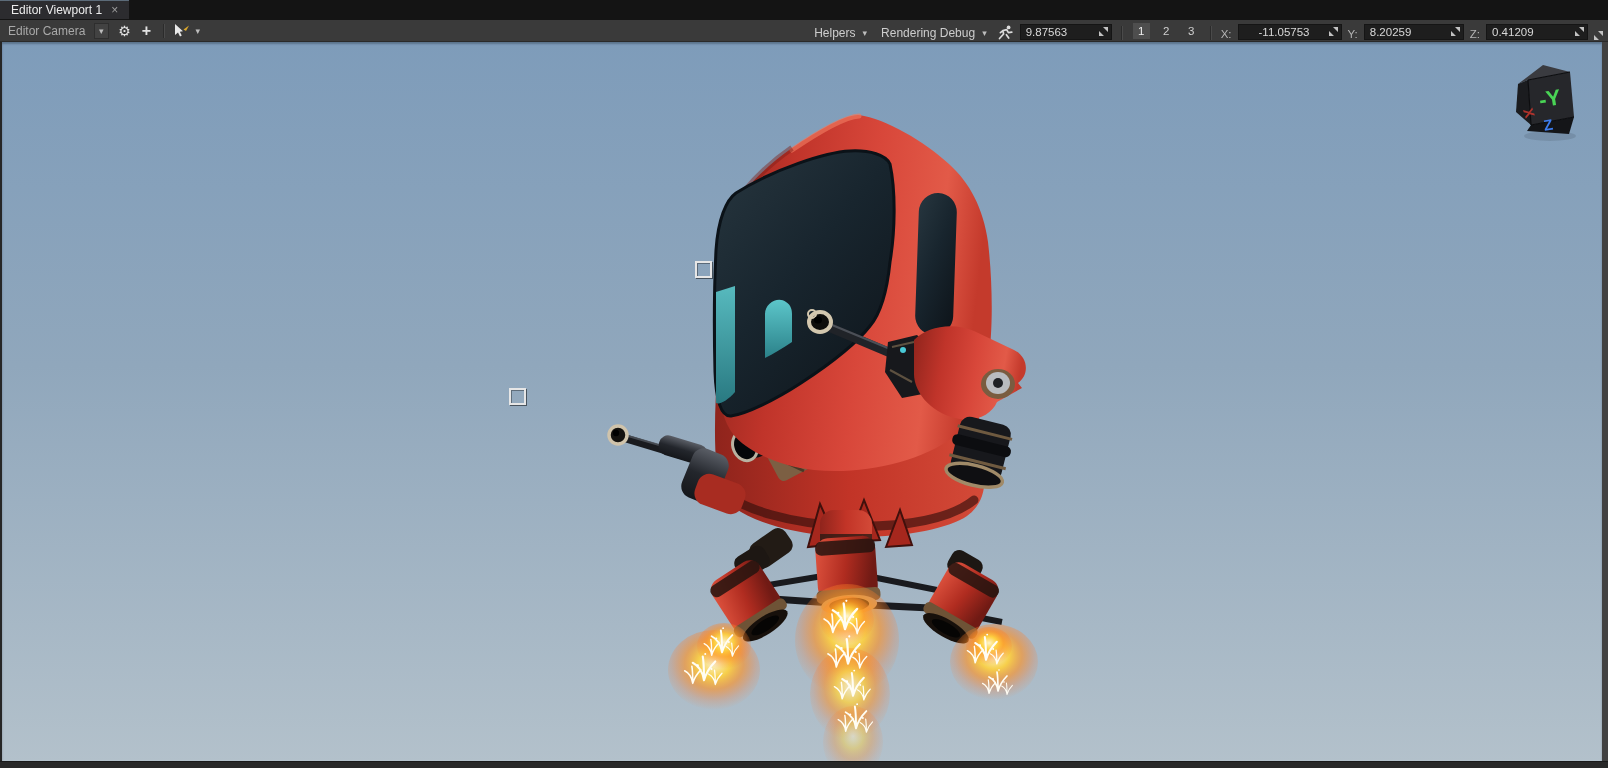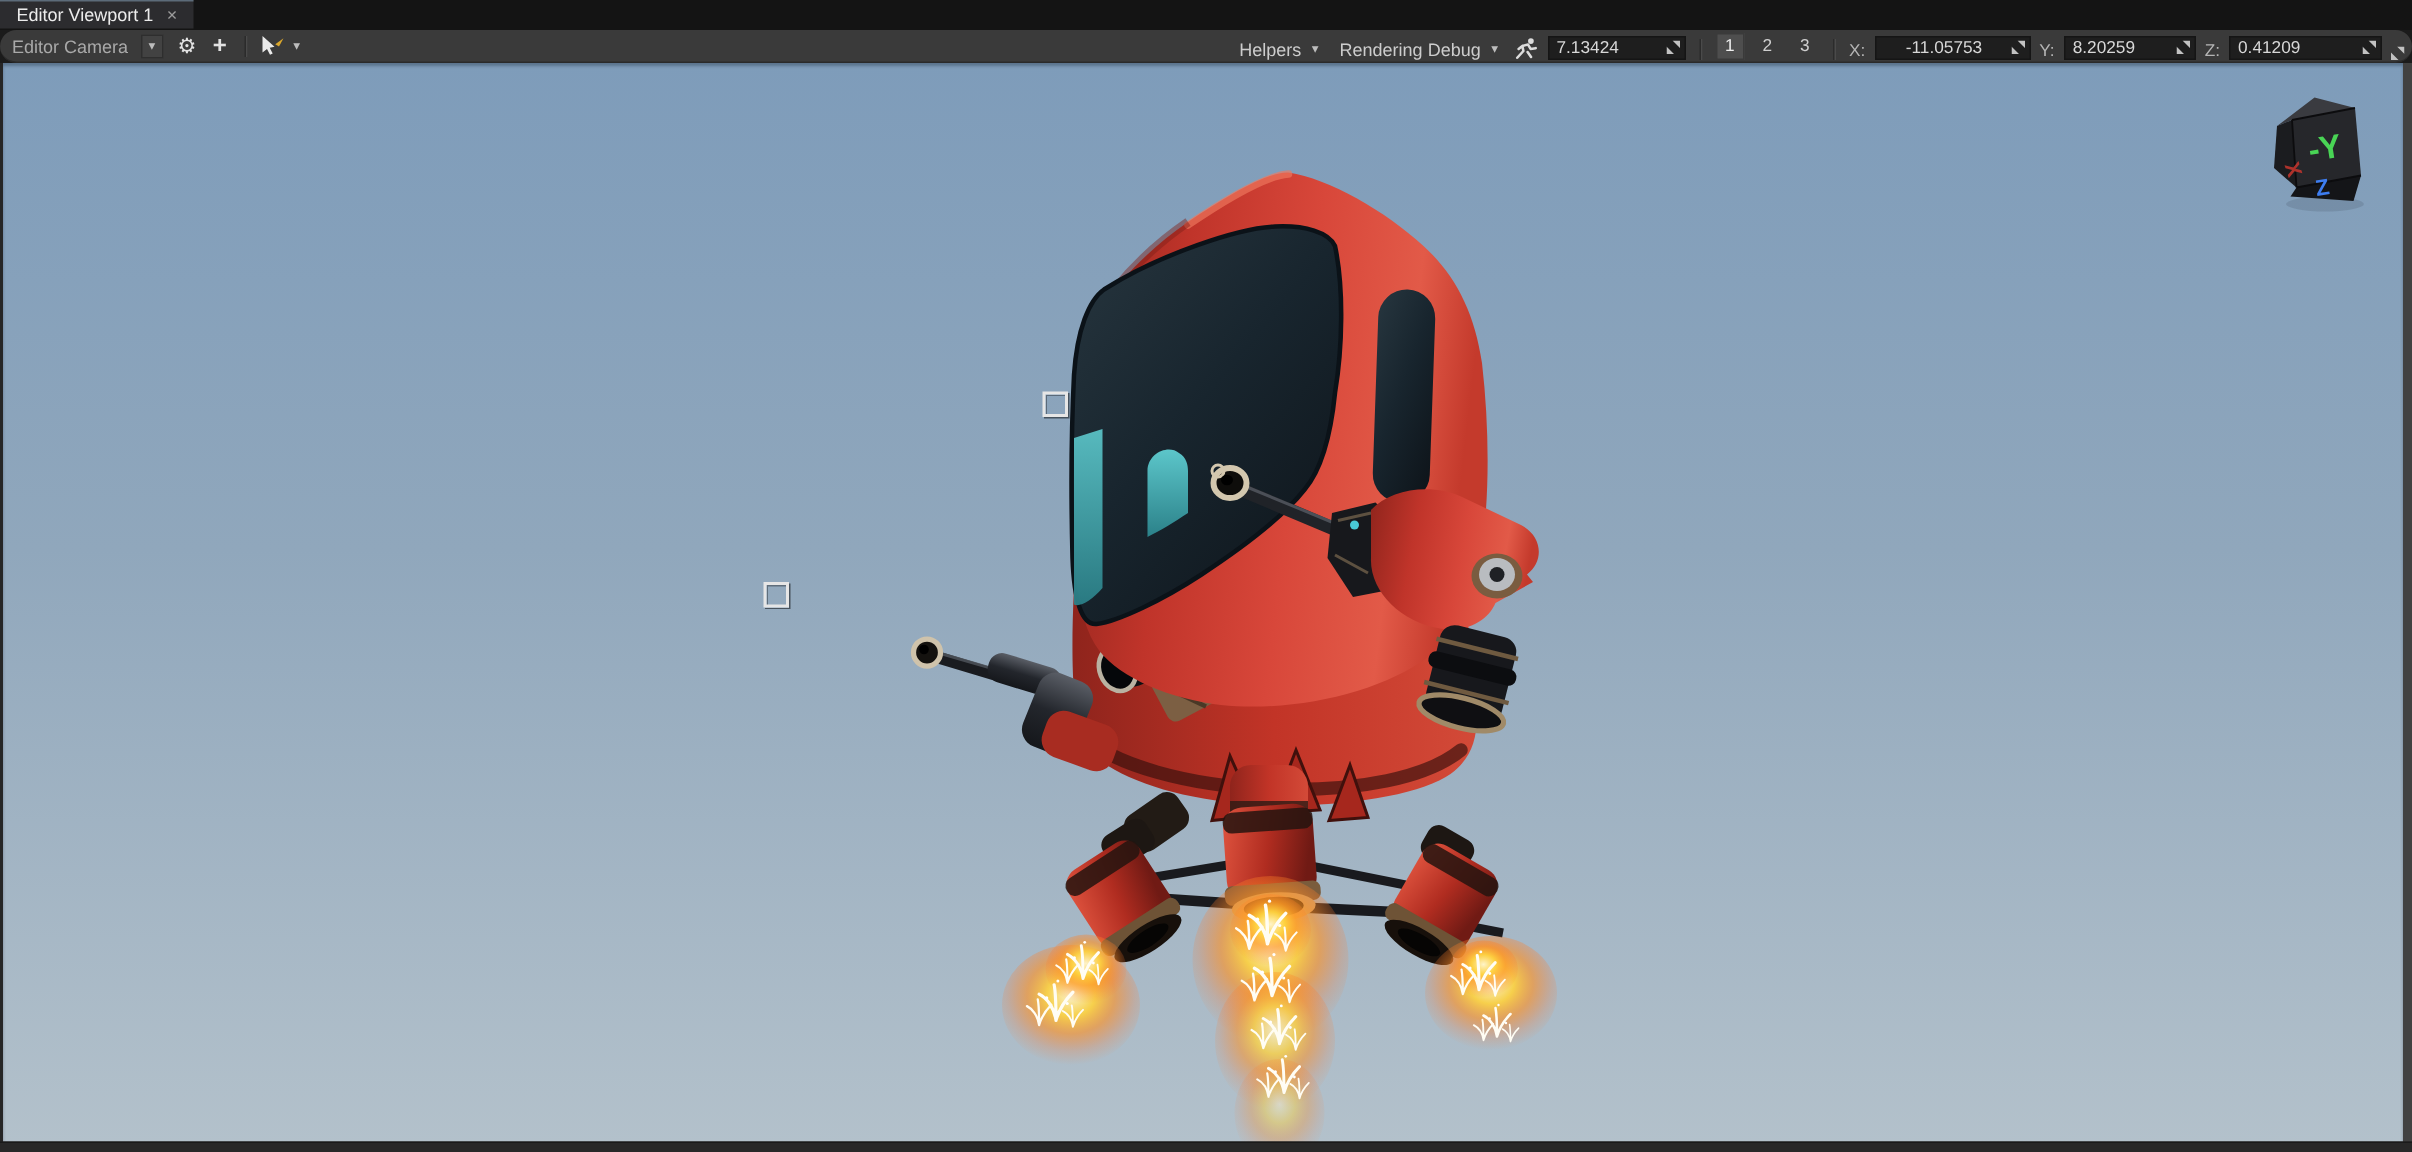--- a/index.html
+++ b/index.html
@@ -9,21 +9,21 @@
     -webkit-font-smoothing:antialiased;
   }
   
   .tabbar{position:absolute;top:0;left:0;right:0;height:20px;background:var(--tab-bar-bg);display:flex;}
   .tab{display:flex;align-items:center;gap:9px;padding:0 11px;height:19px;margin-top:0;
        background:var(--tab-bg);border-top:1px solid #5c6b79;color:#ececec;font-size:12px;box-sizing:border-box;}
   .tab-close{color:#9c9c9c;font-size:12px;line-height:1;cursor:default;}
   
   .toolbar{position:absolute;top:20px;left:0;right:0;height:22px;background:var(--toolbar-bg);
            border-bottom:1px solid #2a2a2a;display:flex;align-items:center;font-size:12px;color:#c9c9c9;
-           padding:0 5px;box-sizing:border-box;white-space:nowrap;border-radius:11px;}
+           padding:0 5px;box-sizing:border-box;white-space:nowrap;}
   .tb-left{display:flex;align-items:center;gap:4px;}
   .tb-right{margin-left:auto;display:flex;align-items:flex-end;gap:6px;}
   .cam-label{color:#a9a9a9;width:84px;overflow:hidden;}
   .caret{font-size:9px;color:#bdbdbd;padding:0 2px;}
   .caret-box{background:#424242;border:1px solid #2e2e2e;height:16px;display:flex;align-items:center;padding:0 2px;box-sizing:border-box;}
   .tbtn{display:flex;align-items:center;justify-content:center;height:18px;min-width:18px;color:#e2e2e2;}
   .glyph-gear{font-size:14px;}
   .glyph-plus{font-size:16px;font-weight:bold;}
   .vdiv{width:1px;height:14px;background:#2b2b2b;border-right:1px solid #4a4a4a;margin:0 3px;}
   .menu{display:flex;align-items:center;gap:5px;padding:0 3px;color:#cdcdcd;}
@@ -88,39 +88,39 @@
     </div>
     <div class="menu">
       <span>Rendering Debug</span>
       <span class="caret">▾</span>
     </div>
     <svg width="16" height="15" viewBox="0 0 16 15">
       <circle cx="10.6" cy="2.4" r="1.9" fill="#dcdcdc"></circle>
       <path d="M1.5,13.5 L5.6,9 L4.9,5.6 L8.7,4.7 L10.4,7.6 L13.8,7.1 M4.9,5.6 L2.4,7.6 M8.4,9.7 L10.7,13" stroke="#dcdcdc" stroke-width="1.7" fill="none" stroke-linecap="round" stroke-linejoin="round"></path>
     </svg>
     <div class="num-field" style="width:92px;">
-      <span>7.13424</span>
+      <span>9.87563</span>
       <svg class="scrub" width="9" height="9" viewBox="0 0 9 9">
           <path d="M9,0 L9,5 L4,0 Z M0,9 L0,4 L5,9 Z" fill="#c2c2c2"></path>
         </svg>
     </div>
     <div class="vdiv"></div>
     <div class="preset active">1</div>
     <div class="preset">2</div>
     <div class="preset">3</div>
     <div class="vdiv"></div>
     <span class="coord-label">X:</span>
     <div class="num-field" style="width:104px;padding-left:20px;">
       <span>-11.05753</span>
       <svg class="scrub" width="9" height="9" viewBox="0 0 9 9">
           <path d="M9,0 L9,5 L4,0 Z M0,9 L0,4 L5,9 Z" fill="#c2c2c2"></path>
         </svg>
     </div>
     <span class="coord-label">Y:</span>
-    <div class="num-field" style="width:88px;">
+    <div class="num-field" style="width:100px;">
       <span>8.20259</span>
       <svg class="scrub" width="9" height="9" viewBox="0 0 9 9">
           <path d="M9,0 L9,5 L4,0 Z M0,9 L0,4 L5,9 Z" fill="#c2c2c2"></path>
         </svg>
     </div>
     <span class="coord-label">Z:</span>
     <div class="num-field" style="width:102px;">
       <span>0.41209</span>
       <svg class="scrub" width="9" height="9" viewBox="0 0 9 9">
           <path d="M9,0 L9,5 L4,0 Z M0,9 L0,4 L5,9 Z" fill="#c2c2c2"></path>

